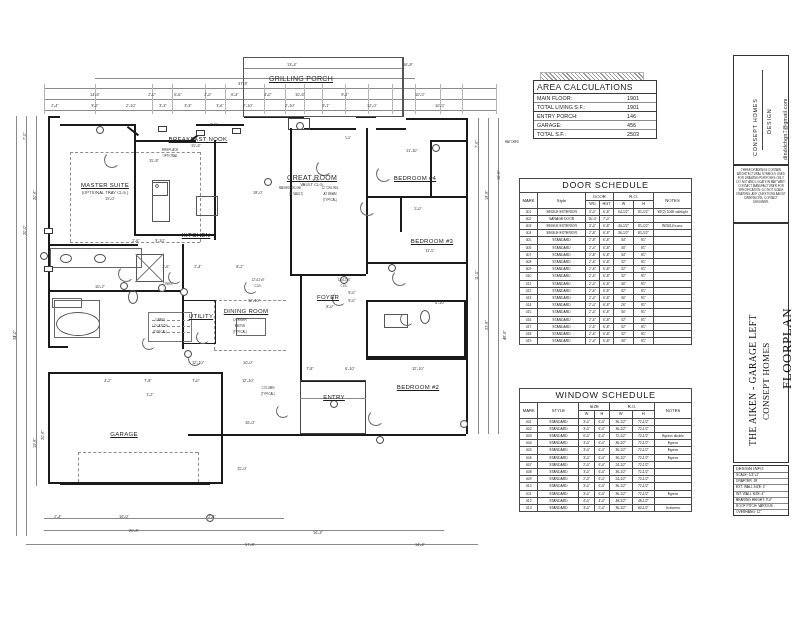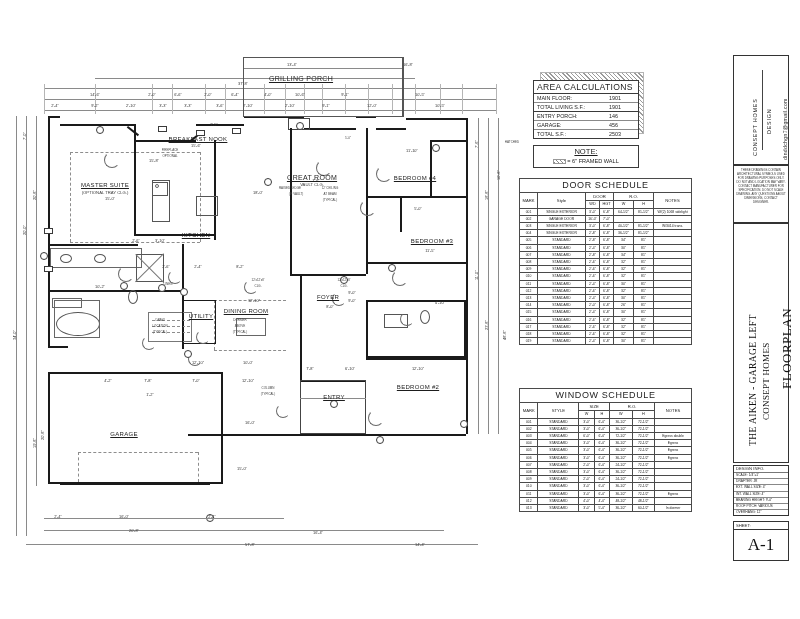--- a/index.html
+++ b/index.html
@@ -456,21 +456,21 @@
       <div class="tinytxt c" style="left: 330px; top: 198px;">(TYPICAL)</div>
       <div class="tinytxt c" style="left: 258px; top: 278px;">12'x12'x8'</div>
       <div class="tinytxt c" style="left: 258px; top: 284px;">CLG.</div>
       <div class="tinytxt c" style="left: 344px; top: 278px;">12'x12'x8'</div>
       <div class="tinytxt c" style="left: 344px; top: 284px;">CLG.</div>
       <div class="tinytxt c" style="left: 348px; top: 136px;">5'-0"</div>
       <div class="tinytxt c" style="left: 512px; top: 140px;">HATCHED</div>
     </div>
 
   <div class="shadowblk" style="left:540px;top:72px;width:104px;height:62px;"></div>
-  <div class="areabox" style="left:533px;top:80px;width:106px;">
+  <div class="areabox" style="left:533px;top:80px;width:124px;">
     <div class="t">AREA CALCULATIONS</div>
     <div id="area-rows">
         <div class="arow">
           <span>MAIN FLOOR:</span>
           <span class="v2">1901</span>
         </div>
         <div class="arow sep">
           <span>TOTAL LIVING S.F.:</span>
           <span class="v2">1901</span>
         </div>
@@ -482,26 +482,20 @@
           <span>GARAGE:</span>
           <span class="v2">456</span>
         </div>
         <div class="arow nb">
           <span>TOTAL S.F.:</span>
           <span class="v2">2503</span>
         </div>
       </div>
   </div>
 
-  <div class="notebox" style="left:533px;top:145px;width:106px;height:23px;">
-    <div class="nt">NOTE:</div>
-    <div class="nl">
-      <span class="swatch"></span><span>= 6" FRAMED WALL</span>
-    </div>
-  </div>
 
   <div class="panel" style="left:519px;top:388px;width:173px;">
     <table class="sch">
       <thead>
         <tr>
             <th class="ttl" colspan="7">WINDOW SCHEDULE</th>
           </tr>
         <tr>
           <th class="hd" rowspan="2" style="width:18px">MARK</th>
           <th class="hd" rowspan="2" style="width:40px">STYLE</th>
@@ -857,18 +851,14 @@
         <div class="dr">SCALE: 1/4"=1'</div>
         <div class="dr">DRAFTER: JR</div>
         <div class="dr">EXT. WALL SIZE: 4"</div>
         <div class="dr">INT. WALL SIZE: 4"</div>
         <div class="dr">BEARING HEIGHT: 9'-0"</div>
         <div class="dr">ROOF PITCH: VARIOUS</div>
         <div class="dr">OVERHANG: 12"</div>
       </div>
   </div>
 
-  <div class="sheetbox" style="left:733px;top:521px;width:56px;height:40px;">
-    <div class="sh">SHEET:</div>
-    <div class="sv">A-1</div>
-  </div>
 
 </div>
 
 </body></html>

